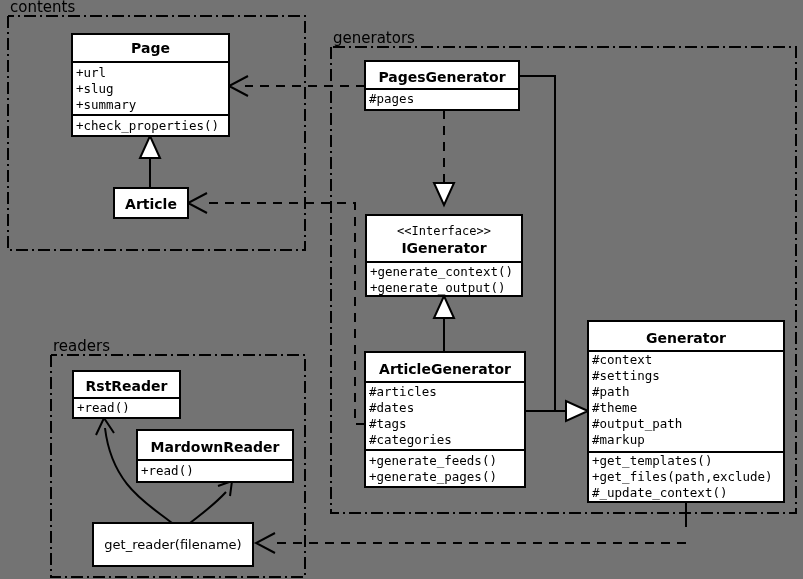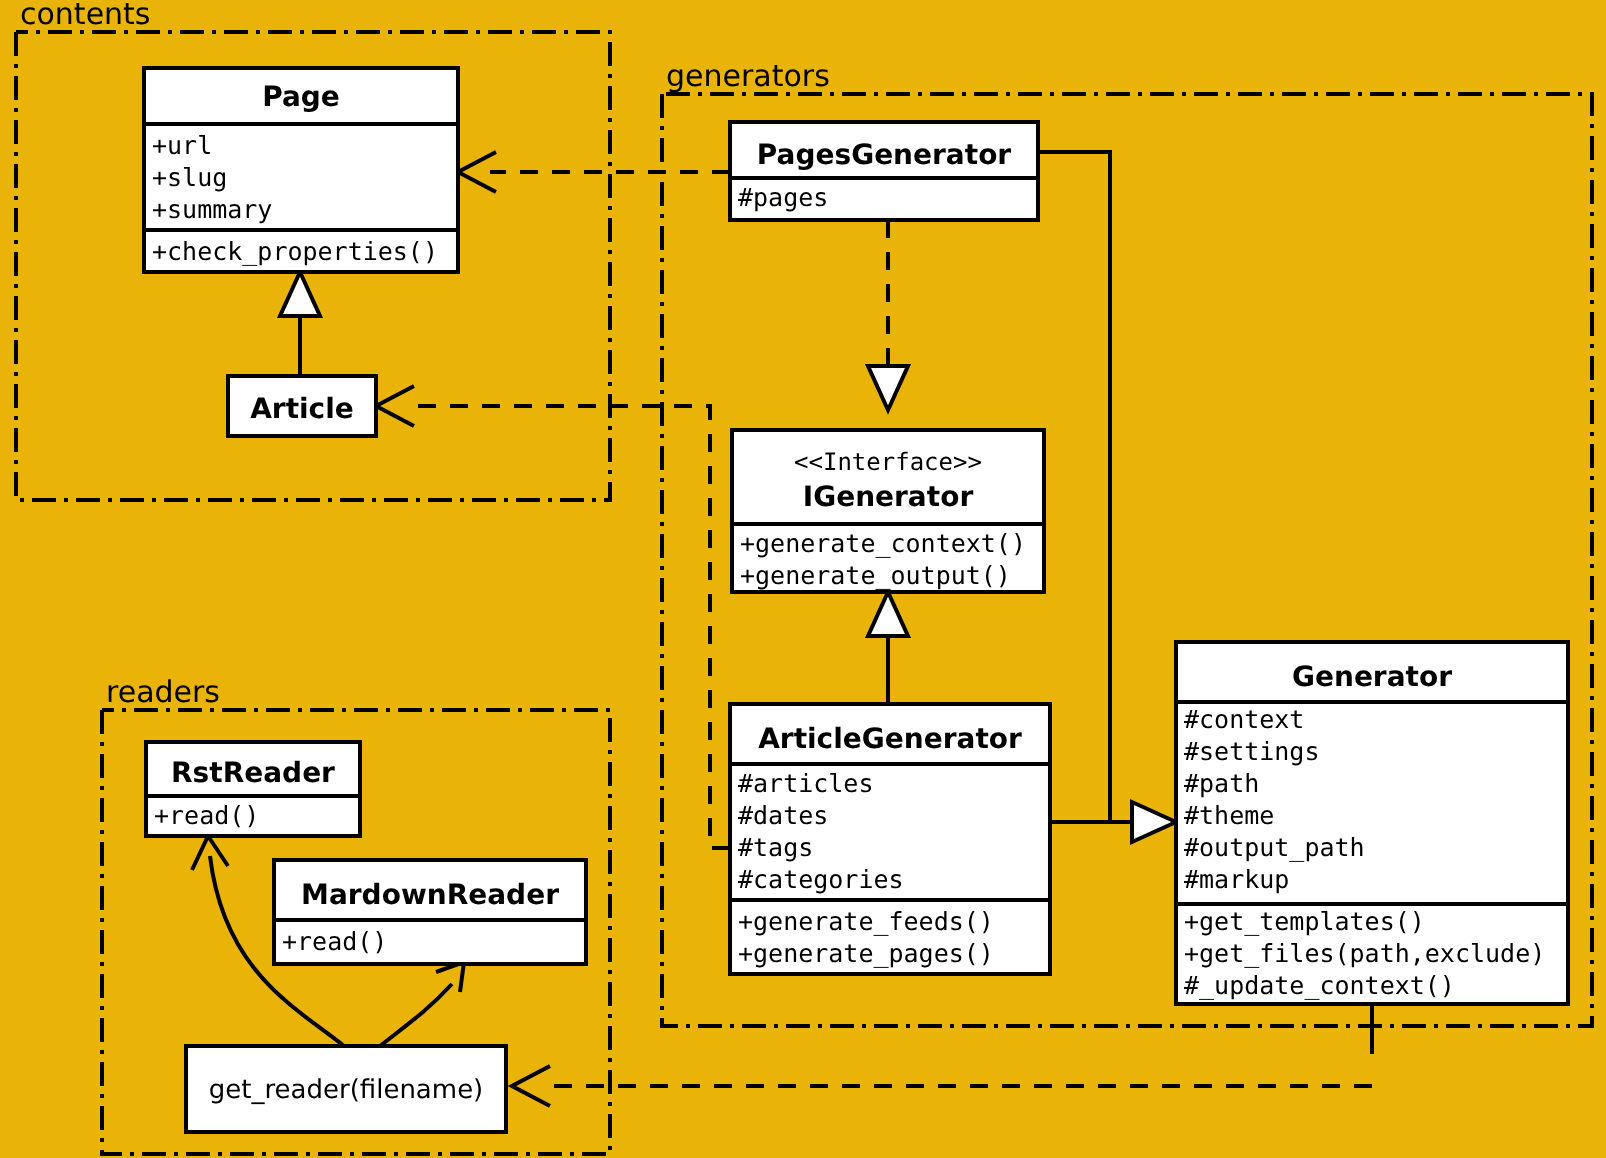--- a/index.html
+++ b/index.html
@@ -4,21 +4,21 @@
 <style>
   html, body {
     margin: 0;
     padding: 0;
     background: #ffffff;
   }
   #diagram-root {
     position: relative;
     width: 803px;
     height: 579px;
-    background: #eab308;
+    background: #737373;
     overflow: hidden;
     font-family: "DejaVu Sans", sans-serif;
   }
   svg.layer {
     position: absolute;
     left: 0;
     top: 0;
     width: 803px;
     height: 579px;
   }

